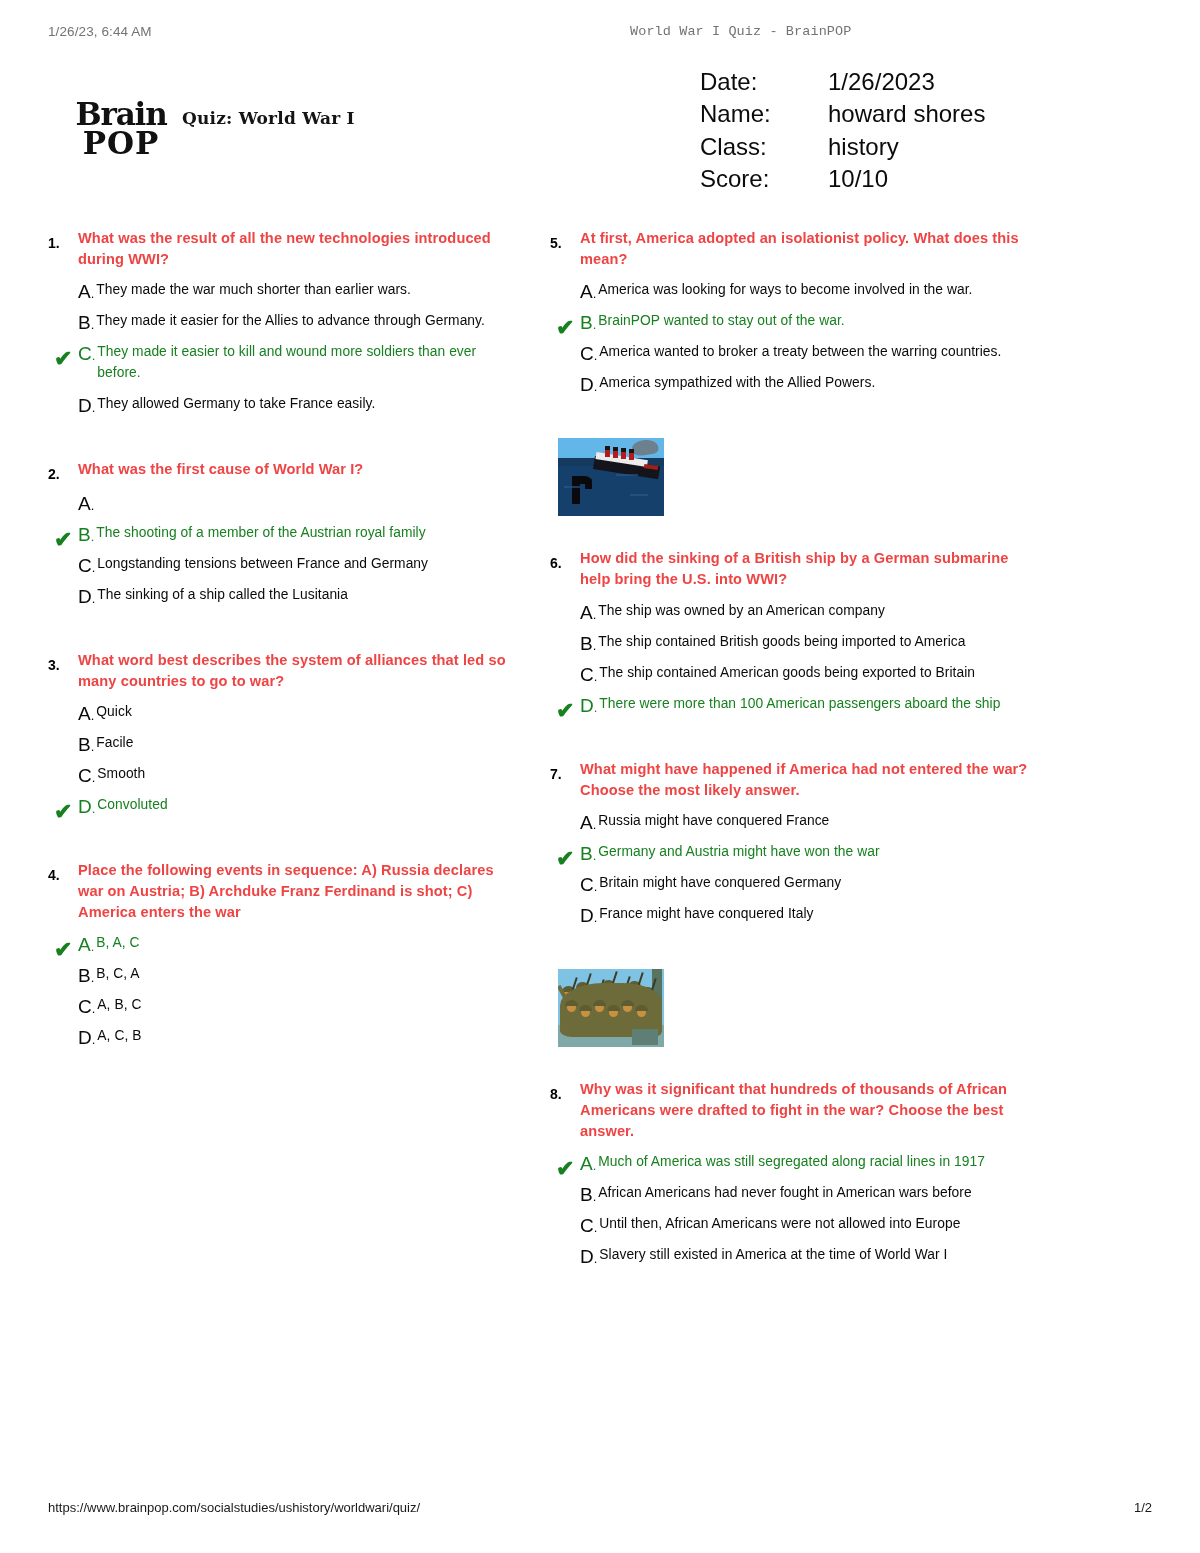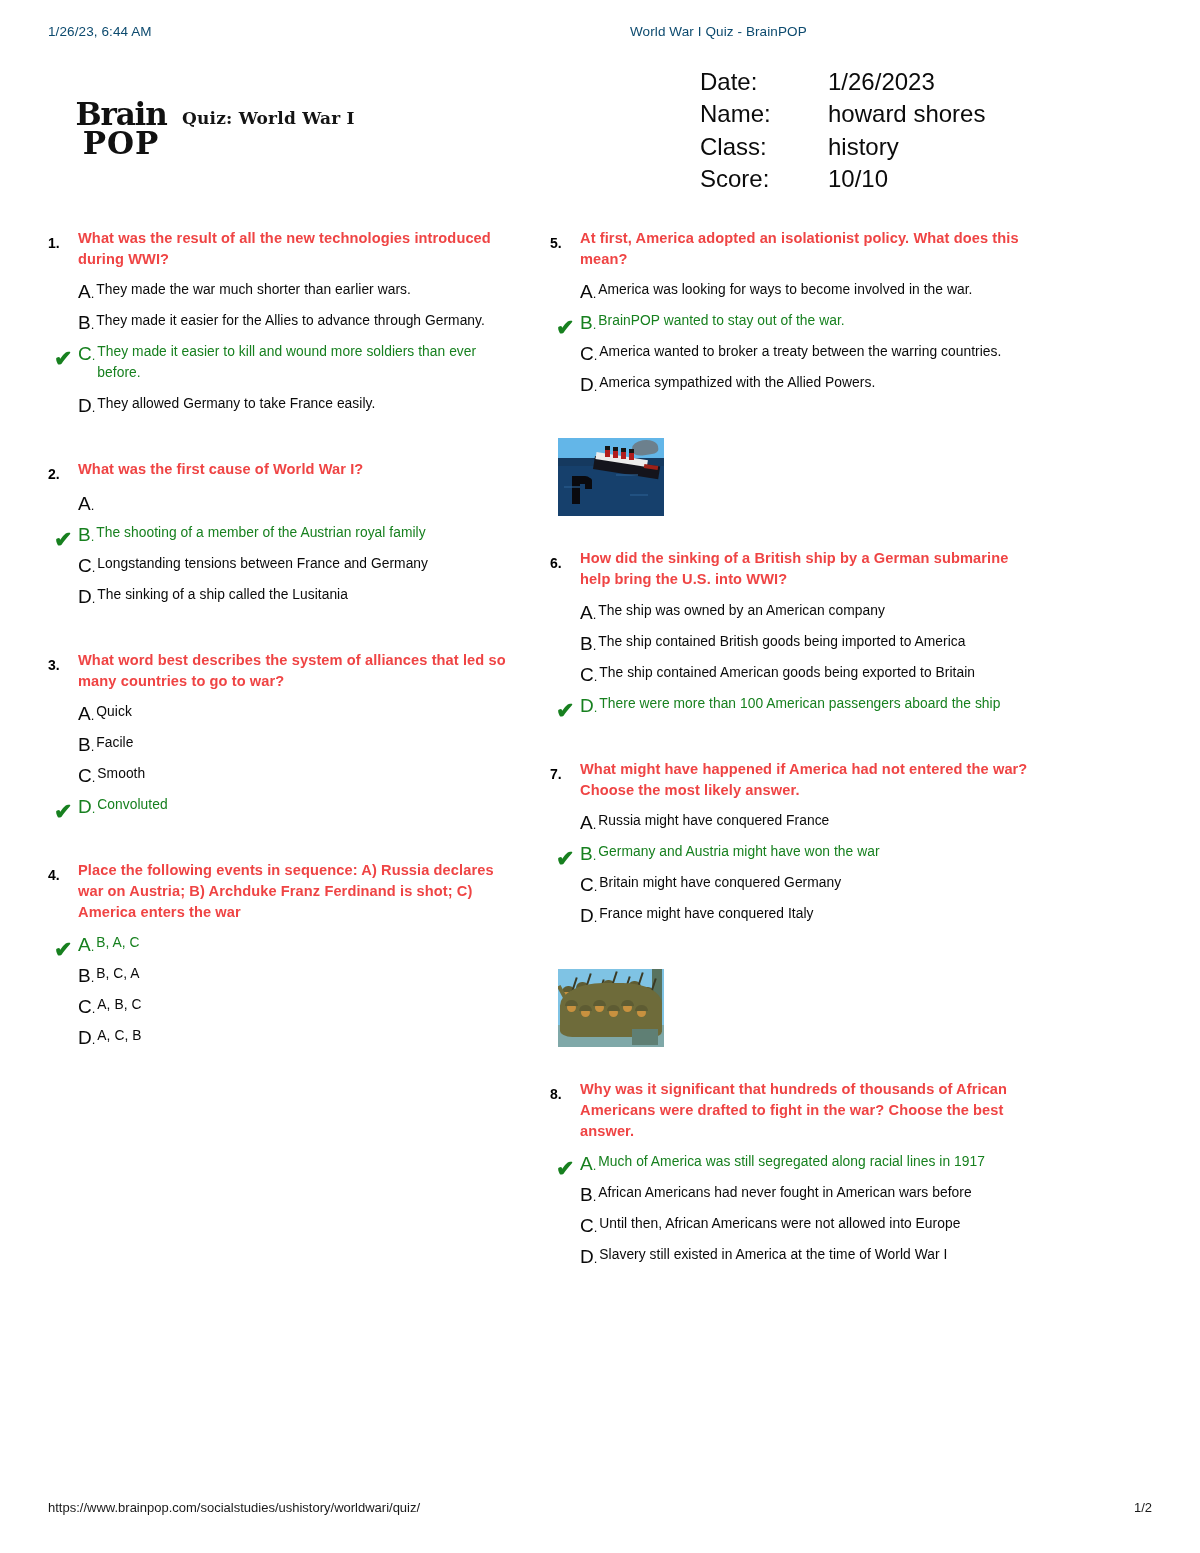--- a/index.html
+++ b/index.html
@@ -15,25 +15,25 @@
   }
 
   
   .print-head {
     position: absolute;
     top: 24px;
     left: 48px;
     right: 48px;
     display: flex;
     font-size: 13.5px;
-    color: #0c4a6e;
+    color: #737373;
     letter-spacing: .1px;
   }
   .print-head .ph-date { width: 540px; }
-  .print-head .ph-title { flex: 1; text-align: left; padding-left: 42px; }
+  .print-head .ph-title { flex: 1; text-align: left; padding-left: 42px; font-family: Liberation Mono, monospace; }
 
   
   .header-zone {
     position: absolute;
     top: 62px;
     left: 48px;
     right: 48px;
     height: 150px;
   }
 

